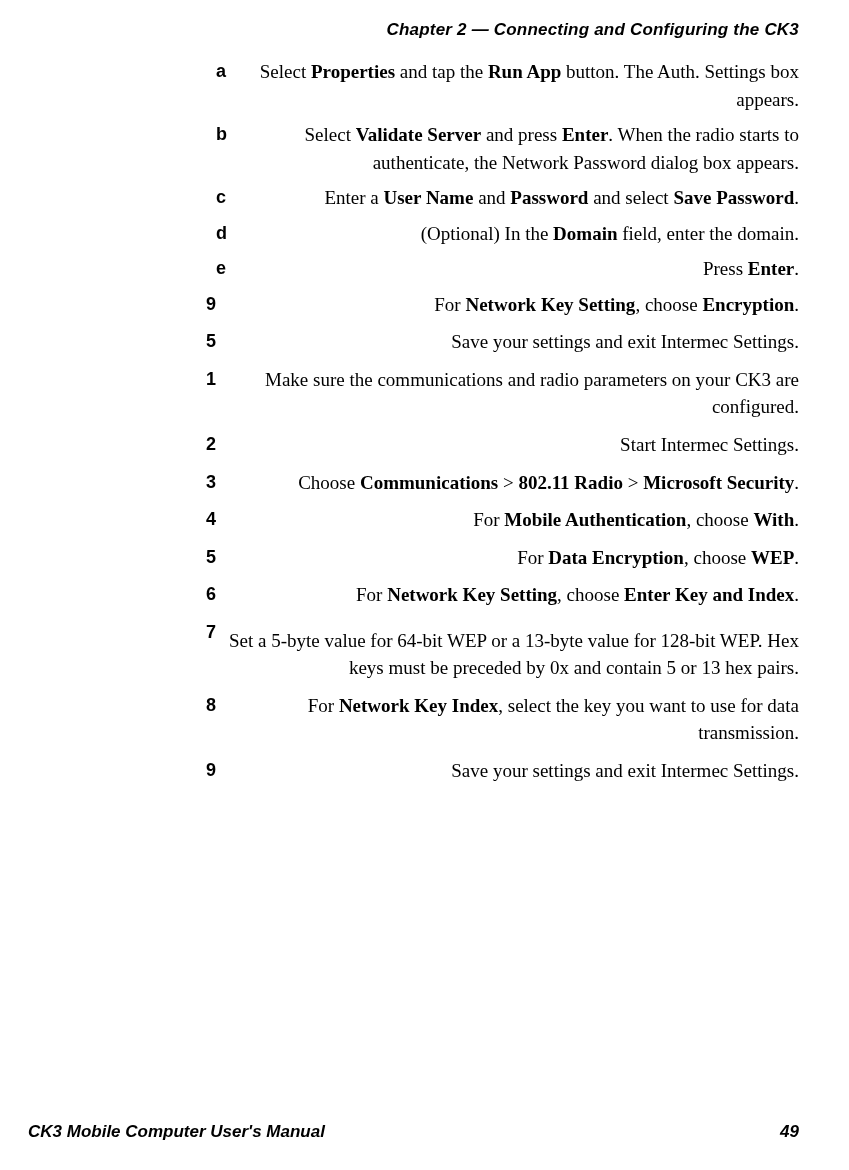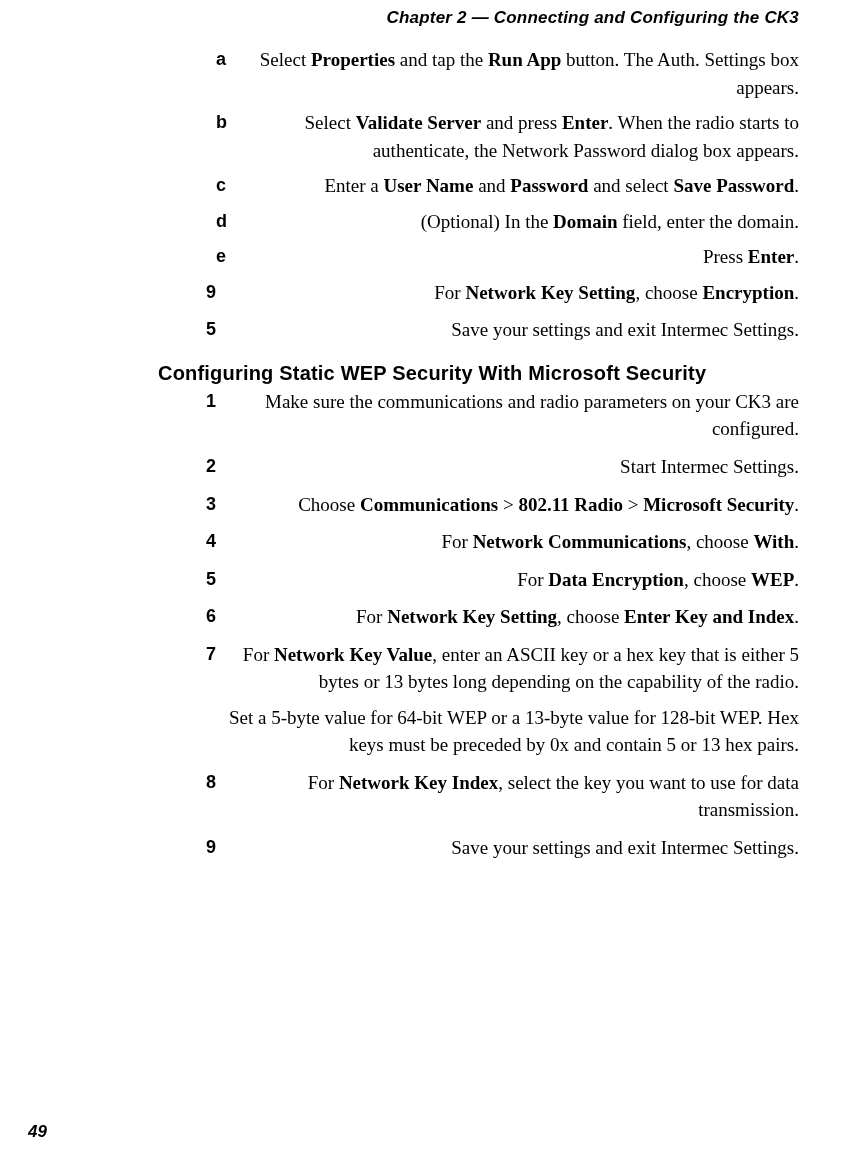--- a/index.html
+++ b/index.html
@@ -10,21 +10,21 @@
     height: 1170px;
     background: #fff;
     font-family: Georgia, 'Times New Roman', serif;
     color: #000;
     position: relative;
     box-sizing: border-box;
   }
   .page {
     width: 849px;
     height: 1170px;
-    padding: 8px 50px 30px 28px;
+    padding: 20px 50px 30px 28px;
     box-sizing: border-box;
     position: relative;
   }
   .running-head {
     font-family: Arial, Helvetica, sans-serif;
     font-weight: 700;
     font-style: italic;
     font-size: 17px;
     text-align: right;
     margin-bottom: 18px;
@@ -135,61 +135,60 @@
 
     <div class="step">
       <div class="step-marker">9</div>
       <div class="step-body">For <b>Network Key Setting</b>, choose <b>Encryption</b>.</div>
     </div>
     <div class="step">
       <div class="step-marker">5</div>
       <div class="step-body">Save your settings and exit Intermec Settings.</div>
     </div>
 
-    <div class="section-heading">Configuring Static WEP Security With Microsoft Security</div>
 
     <div class="step">
       <div class="step-marker">1</div>
       <div class="step-body">Make sure the communications and radio parameters on your CK3 are configured.</div>
     </div>
     <div class="step">
       <div class="step-marker">2</div>
       <div class="step-body">Start Intermec Settings.</div>
     </div>
     <div class="step">
       <div class="step-marker">3</div>
       <div class="step-body">Choose <b>Communications</b> &gt; <b>802.11 Radio</b> &gt; <b>Microsoft Security</b>.</div>
     </div>
     <div class="step">
       <div class="step-marker">4</div>
-      <div class="step-body">For <b>Network Communications</b>, choose <b>With</b>.</div>
+      <div class="step-body">For <b>Mobile Authentication</b>, choose <b>With</b>.</div>
     </div>
     <div class="step">
       <div class="step-marker">5</div>
       <div class="step-body">For <b>Data Encryption</b>, choose <b>WEP</b>.</div>
     </div>
     <div class="step">
       <div class="step-marker">6</div>
       <div class="step-body">For <b>Network Key Setting</b>, choose <b>Enter Key and Index</b>.</div>
     </div>
     <div class="step">
       <div class="step-marker">7</div>
       <div class="step-body">
-        <span>For <b>Network Key Value</b>, enter an ASCII key or a hex key that is either 5 bytes or 13 bytes long depending on the capability of the radio.</span>
         <div class="extra-para">Set a 5-byte value for 64-bit WEP or a 13-byte value for 128-bit WEP. Hex keys must be preceded by 0x and contain 5 or 13 hex pairs.</div>
       </div>
     </div>
     <div class="step">
       <div class="step-marker">8</div>
       <div class="step-body">For <b>Network Key Index</b>, select the key you want to use for data transmission.</div>
     </div>
     <div class="step">
       <div class="step-marker">9</div>
       <div class="step-body">Save your settings and exit Intermec Settings.</div>
     </div>
 
   </div>
 
   <div class="footer">
+    <span>CK3 Mobile Computer User's Manual</span>
     <span>49</span>
   </div>
 
 </div>
 
 </body></html>

